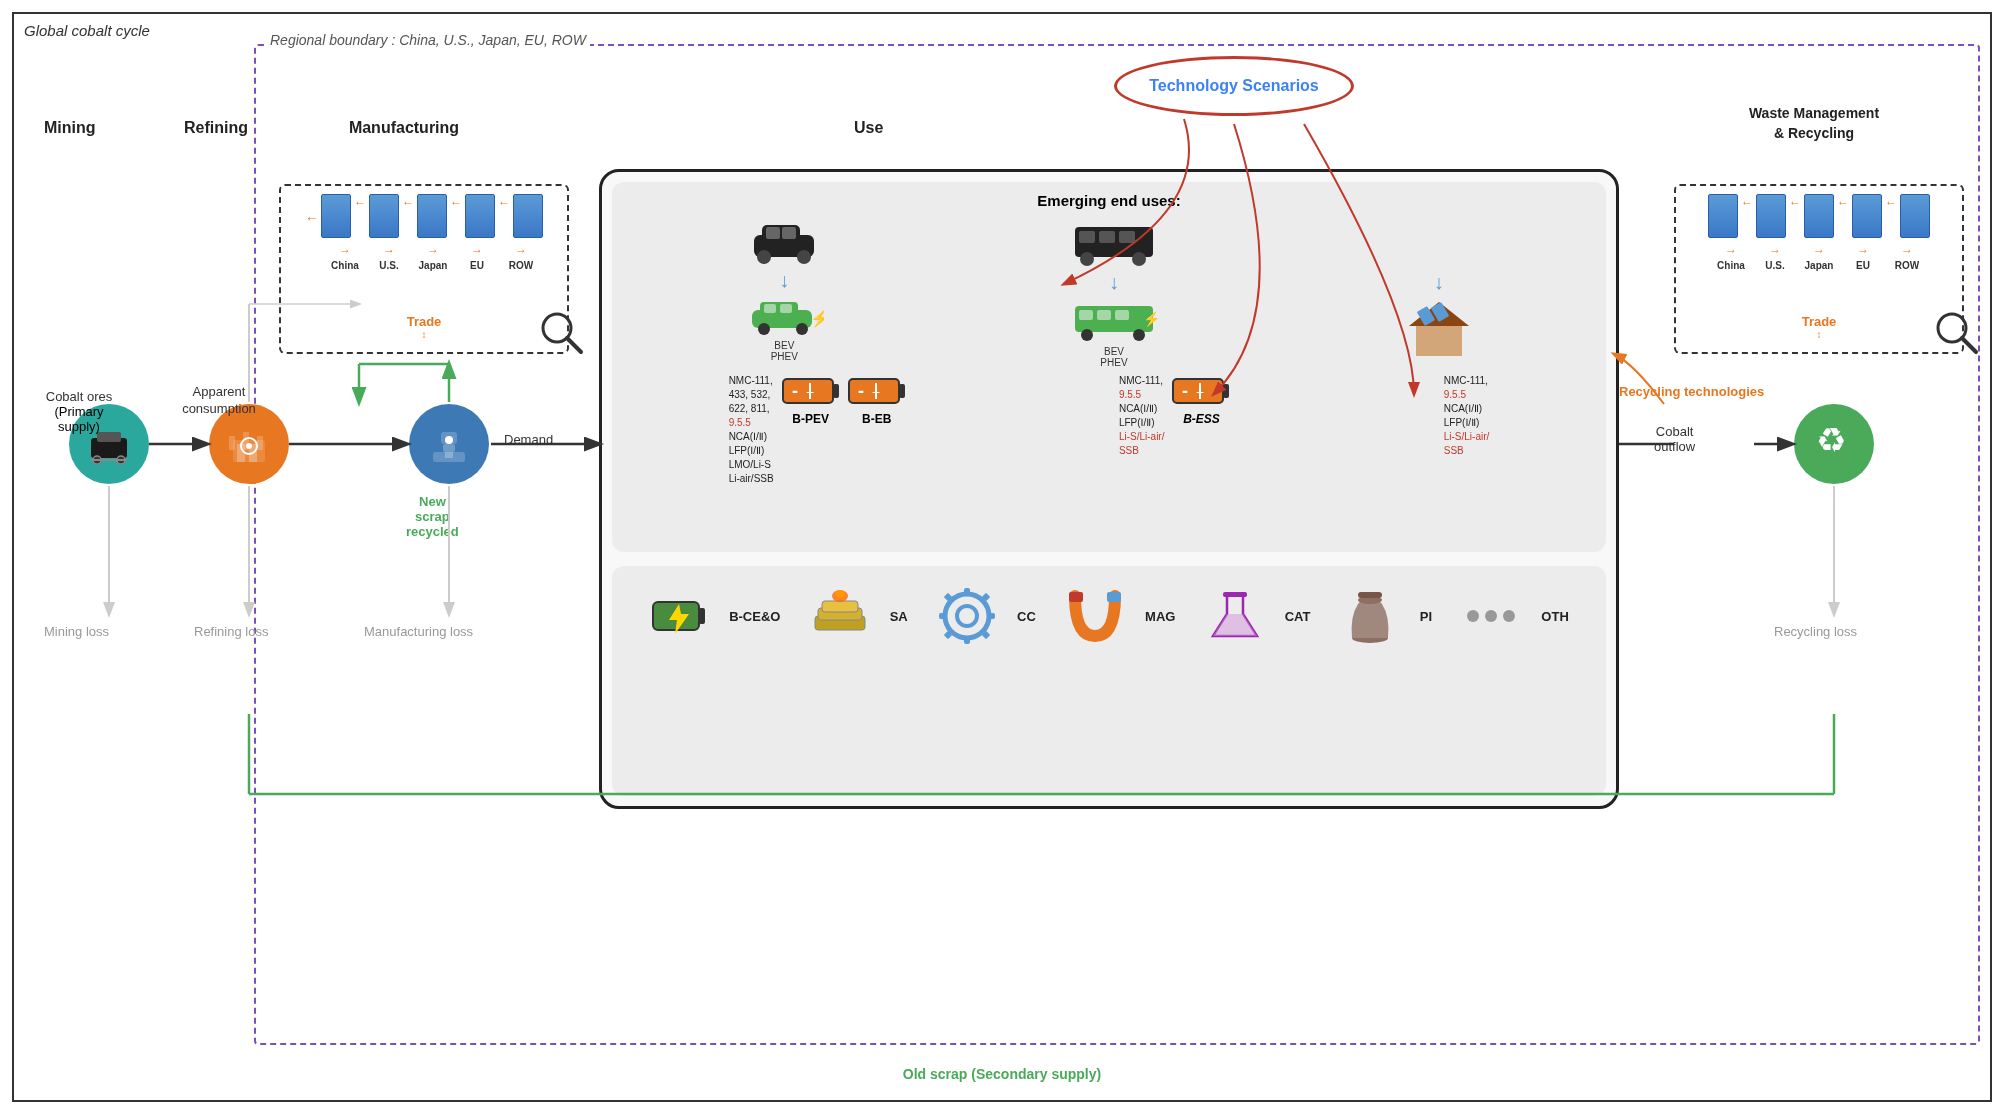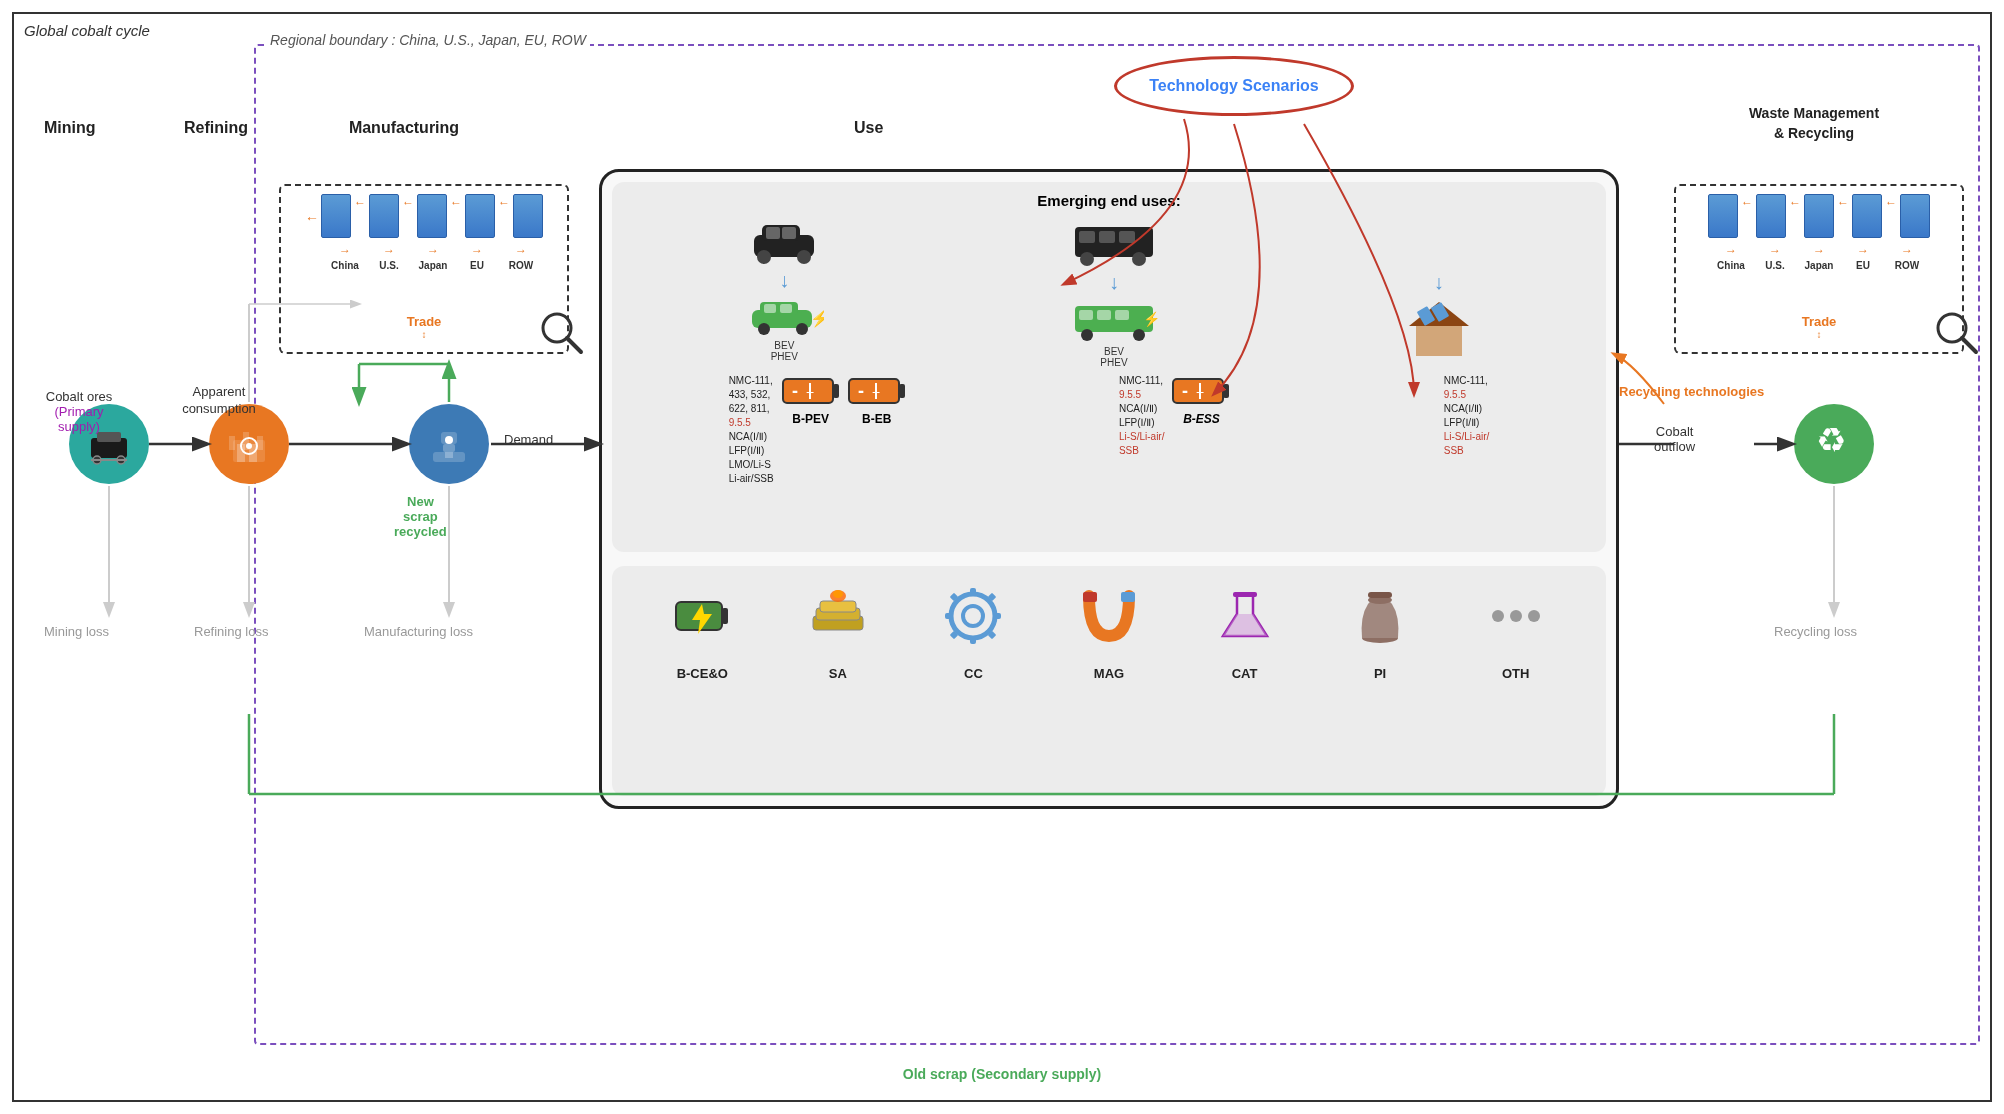--- a/index.html
+++ b/index.html
@@ -195,21 +195,21 @@
     .trad-icons-row {
       display: flex;
       align-items: flex-end;
       justify-content: space-around;
       gap: 15px;
       padding: 10px 20px;
     }
 
     .trad-icon-item {
       display: flex;
-      flex-direction: column;
+      flex-direction: row;
       align-items: center;
       gap: 20px;
     }
 
     .trad-label {
       font-weight: bold;
       font-size: 13px;
       color: #222;
     }
 
@@ -244,20 +244,21 @@
       text-align: center;
     }
 
     
     .new-scrap-label {
       position: absolute;
       font-size: 13px;
       color: #4aaa5a;
       font-weight: bold;
       text-align: center;
+      margin-left: 12px;
     }
 
     .panel-block {
       width: 30px;
       height: 44px;
       background: linear-gradient(to bottom, #5b9bd5 0%, #3a78c9 100%);
       border: 1px solid #2a5fa8;
       border-radius: 2px;
       position: relative;
     }
@@ -434,21 +435,21 @@
     </svg>
   </div>
 
   <div class="node-circle node-recycling">
     <svg width="52" height="52" viewBox="0 0 52 52">
 
       <text x="8" y="34" font-size="34" fill="#fff">♻</text>
     </svg>
   </div>
 
-  <div style="position:absolute; top:375px; left:25px; font-size:13px; font-weight:normal; color:#333; text-align:center; width:80px;">Cobalt ores<br><span style="color:#a21caf;">(Primary supply)</span></div>
+  <div style="position:absolute; top:375px; left:25px; font-size:13px; font-weight:normal; color:#333; text-align:center; width:80px;">Cobalt ores<br><span style="color:#000000;">(Primary supply)</span></div>
 
   <div style="position:absolute; top:370px; left:160px; font-size:13px; color:#333; text-align:center; width:90px; line-height:1.3;">Apparent<br>consumption</div>
 
   <div style="position:absolute; top:418px; left:490px; font-size:13px; color:#333;">Demand</div>
 
   <div style="position:absolute; top:410px; left:1640px; font-size:13px; color:#333; text-align:center;">Cobalt<br>outflow</div>
 
   <div class="loss-label" style="top:610px; left:30px;">Mining
 loss</div>
   <div class="loss-label" style="top:610px; left:180px;">Refining

